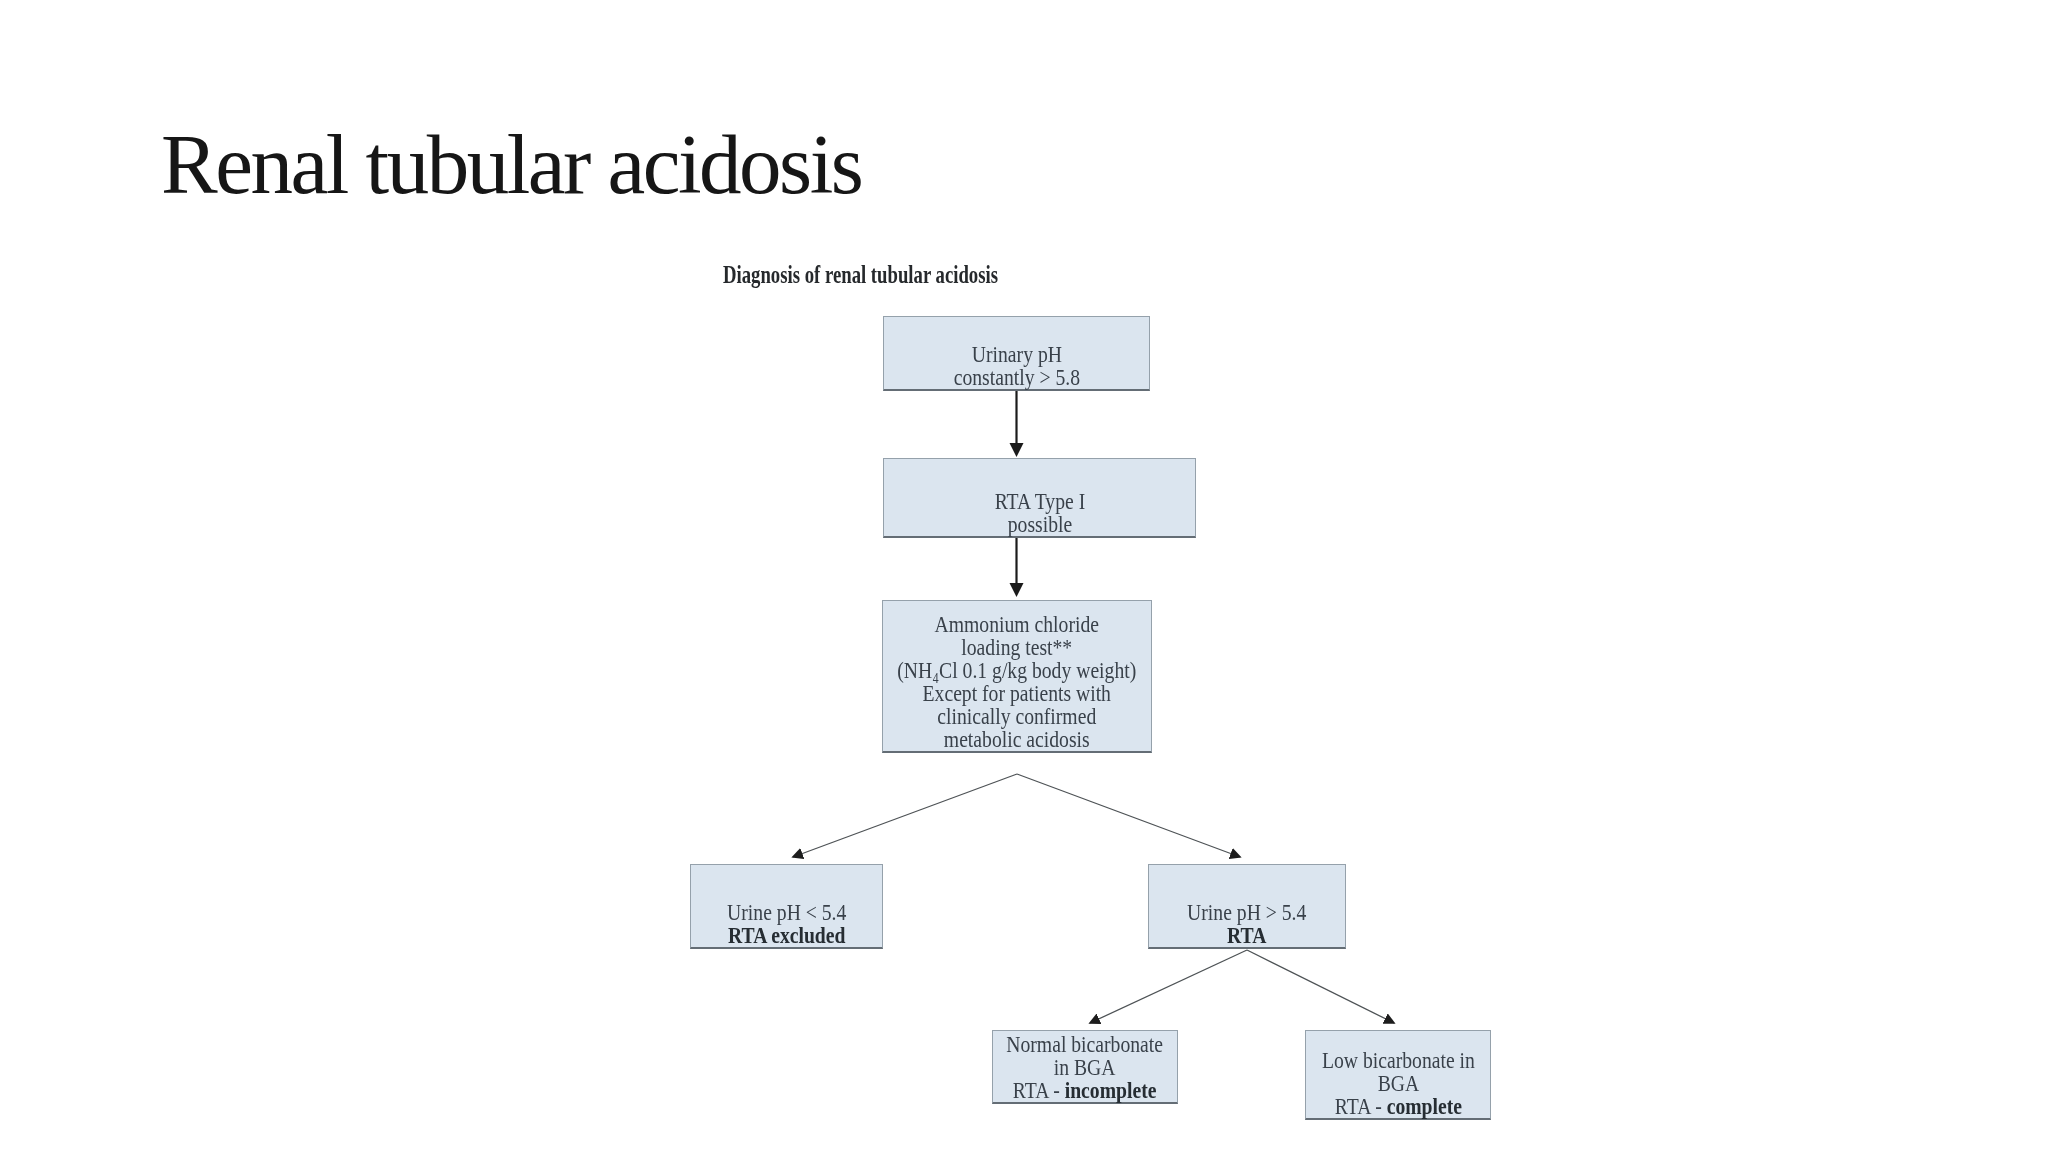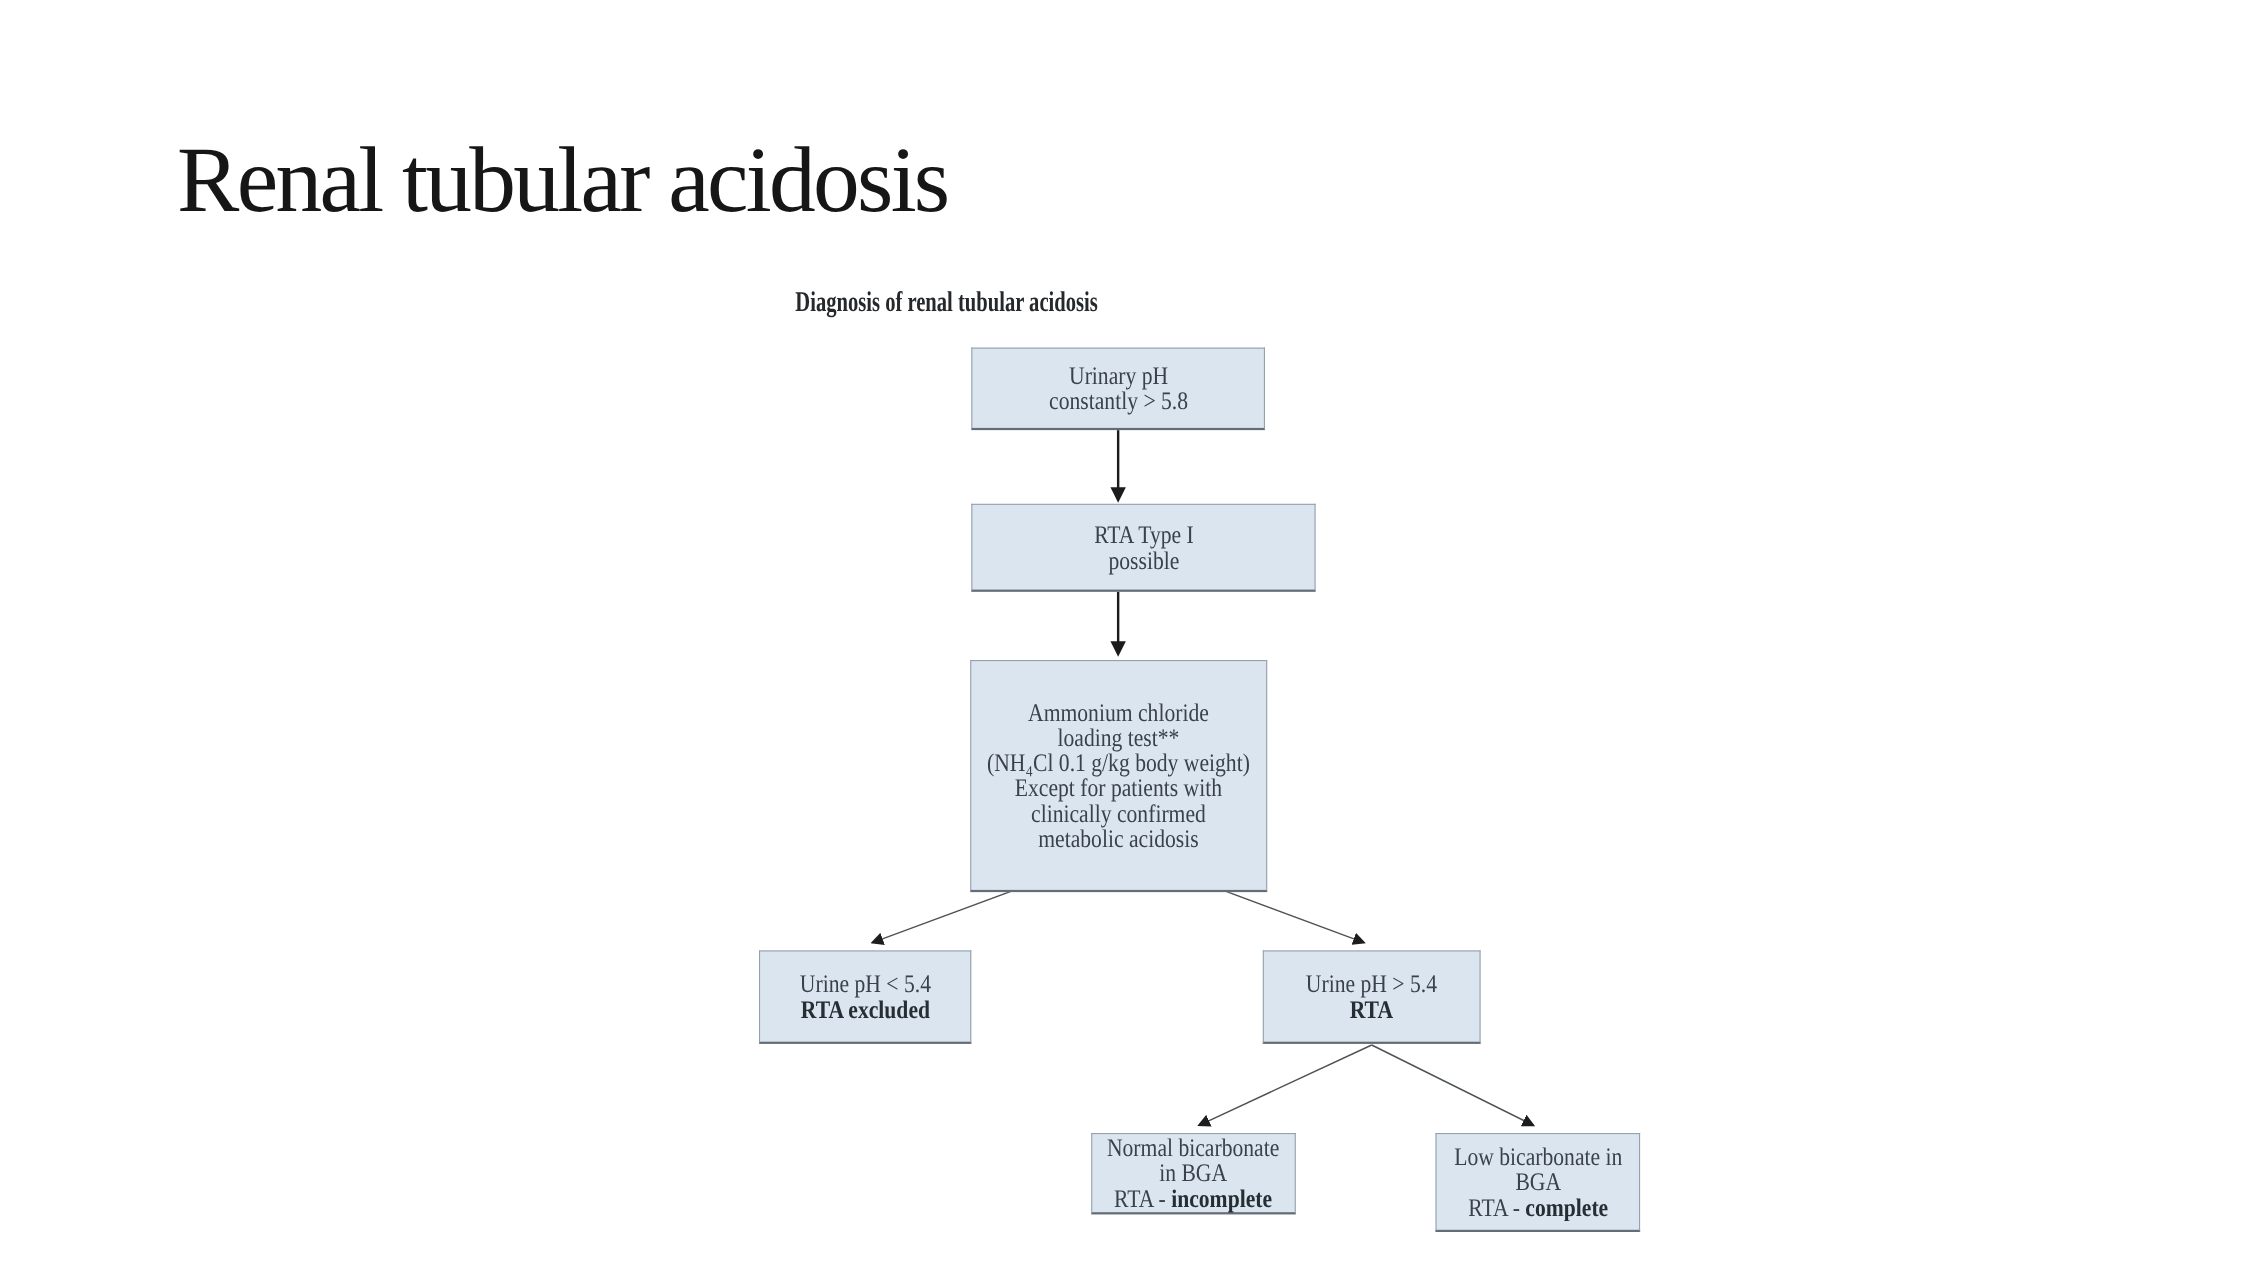--- a/index.html
+++ b/index.html
@@ -31,37 +31,37 @@
     transform-origin:left center;
     white-space:nowrap;
   }
   .box{
     position:absolute;
     background:var(--box-fill,#dbe5ef);
     border:1px solid var(--box-border,#95a1ab);
     border-bottom:2px solid var(--box-border-bottom,#646d75);
     box-sizing:border-box;
     display:flex;
-    align-items:center;
+    align-items:flex-end;
     justify-content:center;
     color:var(--box-text,#39414a);
   }
   .box .txt{
     font-size:23px;
     line-height:23px;
     text-align:center;
     transform:scaleX(.855);
     transform-origin:center center;
     white-space:nowrap;
   }
   .box .line{padding:0;margin:0;}
   .bold{font-weight:700;color:#262d33;}
   .b1{left:883px;top:316px;width:267px;height:75px;}
   .b2{left:883px;top:458px;width:313px;height:80px;}
-  .b3{left:882px;top:600px;width:270px;height:211px;}
+  .b3{left:882px;top:600px;width:270px;height:153px;}
   .b4{left:690px;top:864px;width:193px;height:85px;}
   .b5{left:1148px;top:864px;width:198px;height:85px;}
   .b6{left:992px;top:1030px;width:186px;height:74px;}
   .b7{left:1305px;top:1030px;width:186px;height:90px;}
   .connectors{position:absolute;left:0;top:0;width:2048px;height:1152px;pointer-events:none;}
 </style>
 </head>
 <body>
 
 <div class="slide" style="--bg: #ffffff; --title-color: #161616; --heading-color: #26292c; --box-fill: #dbe5ef; --box-border: #95a1ab; --box-border-bottom: #646d75; --box-text: #39414a; --arrow-color: #1b1b1b; --branch-line-color: #4e5356;">

